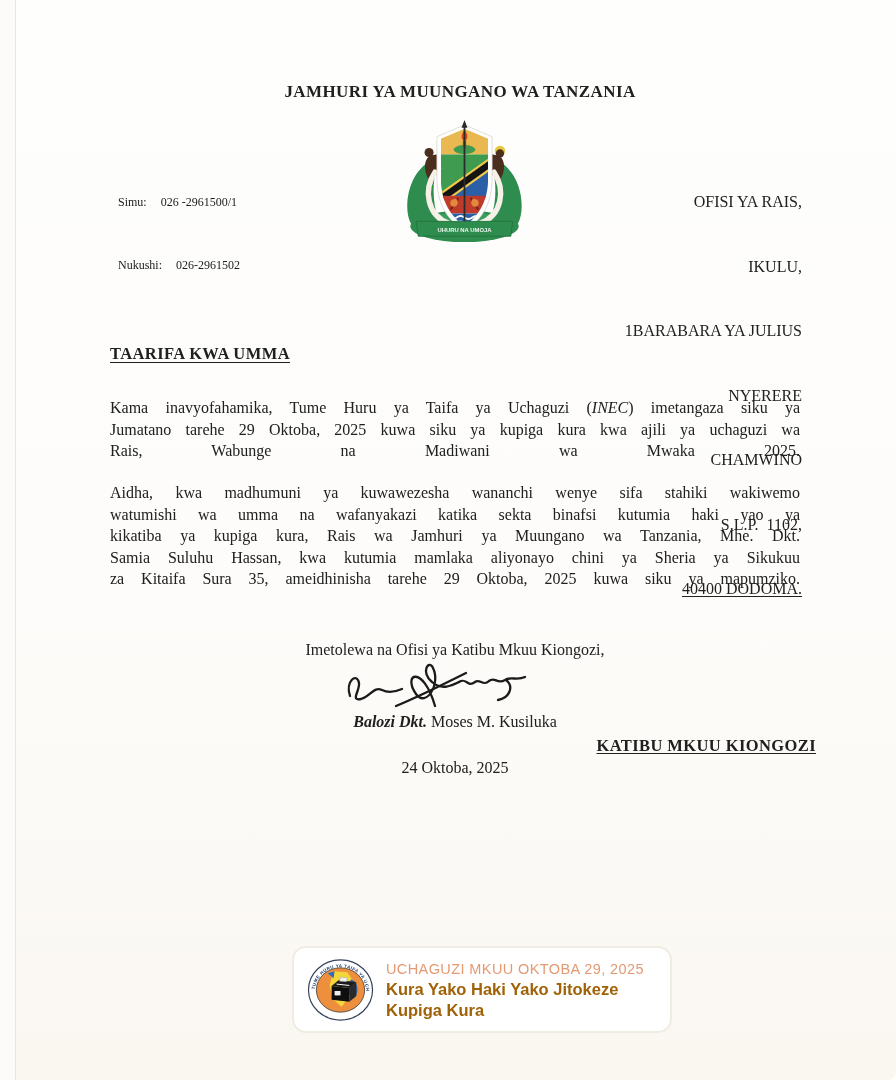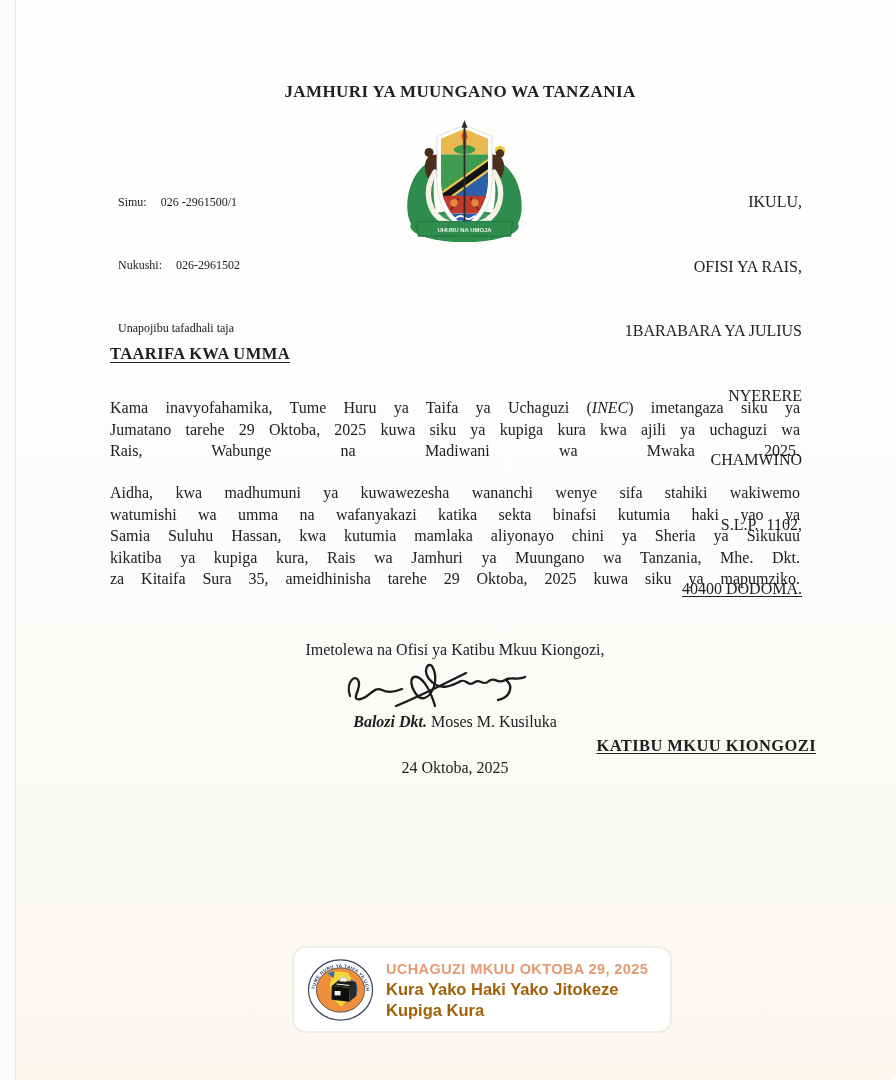--- a/index.html
+++ b/index.html
@@ -83,37 +83,36 @@
   .footer-badge {
     position:absolute; left:292px; top:946px; width:380px; height:87px;
     background:#FFFFFF; border:2px solid #F1ECE3; border-radius:14px;
     display:flex; align-items:center; padding:8px 10px 8px 13px;
     font-family:"Liberation Sans", sans-serif;
   }
   .footer-logo { width:67px; height:64px; flex:0 0 auto; }
   .footer-texts { margin-left:12px; }
   .footer-headline {
     color:var(--headline-color, #E49A73);
-    font-weight:bold; font-size:14.5px; letter-spacing:.4px; line-height:20px;
+    font-weight:normal; font-size:14.5px; letter-spacing:.4px; line-height:20px;
   }
   .footer-slogan { color:#a16207; font-weight:bold; font-size:16.5px; line-height:21px; }
 </style>
 </head>
 <body>
 
 <div class="page">
   <div class="page-edge-fill"></div>
   <div class="page-edge"></div>
 
   <div class="country-title">JAMHURI YA MUUNGANO WA TANZANIA</div>
 
   <div class="contact-block">
     <div class="contact-row"><span class="lbl">Simu:</span><span>026 -2961500/1</span></div>
     <div class="contact-row"><span class="lbl">Nukushi:</span><span>026-2961502</span></div>
-    <div class="contact-row">Unapojibu tafadhali taja</div>
   </div>
 
   <svg class="emblem" viewBox="0 0 132 130" aria-hidden="true">
 
     <ellipse cx="66" cy="109" rx="55" ry="16" fill="#2E8C4F"></ellipse>
     <ellipse cx="66" cy="107" rx="48" ry="12" fill="#37A05C"></ellipse>
 
     <g>
       <path d="M22,50 C8,64 4,92 12,107 C22,113 34,109 39,101 C33,82 34,64 37,52 C31,44 27,44 22,50 Z" fill="#2E8C4F"></path>
       <circle cx="30" cy="34" r="4.6" fill="#4A2E1E"></circle>
@@ -159,42 +158,42 @@
       <path d="M66,1 L63,9 L69,9 Z" fill="#2B2B2B"></path>
     </g>
 
     <g>
       <path d="M17,104 L115,104 L113,119 L19,119 Z" fill="#2E8C4F" stroke="#25763F" stroke-width="1"></path>
       <text x="66" y="114.5" text-anchor="middle" font-family="Liberation Sans, sans-serif" font-size="6" font-weight="bold" fill="#EFF7EF">UHURU NA UMOJA</text>
     </g>
   </svg>
 
   <div class="address-block">
+    <span class="addr-line">OFISI YA RAIS,</span>
     <span class="addr-line">IKULU,</span>
-    <span class="addr-line">OFISI YA RAIS,</span>
     <span class="addr-line">1BARABARA YA JULIUS</span>
     <span class="addr-line">NYERERE</span>
     <span class="addr-line">CHAMWINO</span>
     <span class="addr-line">S.L.P.  1102,</span>
     <span class="addr-line addr-city">40400 DODOMA.</span>
   </div>
 
   <div class="notice-title">TAARIFA KWA UMMA</div>
 
   <div class="body-par par-1">
     <div class="jline"><span>Kama inavyofahamika, Tume Huru ya Taifa ya Uchaguzi (</span><span class="em-inline">INEC</span><span>) imetangaza siku ya</span></div>
     <div class="jline">Jumatano tarehe 29 Oktoba, 2025 kuwa siku ya kupiga kura kwa ajili ya uchaguzi wa</div>
     <div class="jline jline-last">Rais, Wabunge na Madiwani wa Mwaka 2025.</div>
   </div>
 
   <div class="body-par par-2">
     <div class="jline">Aidha, kwa madhumuni ya kuwawezesha wananchi wenye sifa stahiki wakiwemo</div>
     <div class="jline">watumishi wa umma na wafanyakazi katika sekta binafsi kutumia haki yao ya</div>
+    <div class="jline">kikatiba ya kupiga kura, Rais wa Jamhuri ya Muungano wa Tanzania, Mhe. Dkt.</div>
     <div class="jline">Samia Suluhu Hassan, kwa kutumia mamlaka aliyonayo chini ya Sheria ya Sikukuu</div>
-    <div class="jline">kikatiba ya kupiga kura, Rais wa Jamhuri ya Muungano wa Tanzania, Mhe. Dkt.</div>
     <div class="jline jline-last">za Kitaifa Sura 35, ameidhinisha tarehe 29 Oktoba, 2025 kuwa siku ya mapumziko.</div>
   </div>
 
   <div class="issued-line">Imetolewa na Ofisi ya Katibu Mkuu Kiongozi,</div>
 
   <svg class="signature" viewBox="0 0 206 60" aria-hidden="true">
     <g fill="none" stroke="#1B1B1B" stroke-width="2.3" stroke-linecap="round">
       <path d="M12,40 C7,25 19,16 21,27 C22,35 12,45 23,43 C33,40 36,30 44,34 C50,37 57,36 64,33"></path>
       <path d="M97,50 C85,8 64,18 78,38 C88,52 103,28 95,12 C91,3 82,16 94,26 C104,35 115,29 121,26"></path>
       <path d="M121,26 C129,21 129,32 137,26 C142,22 145,31 151,25 C157,20 159,29 167,24 C173,20 179,25 187,21"></path>

